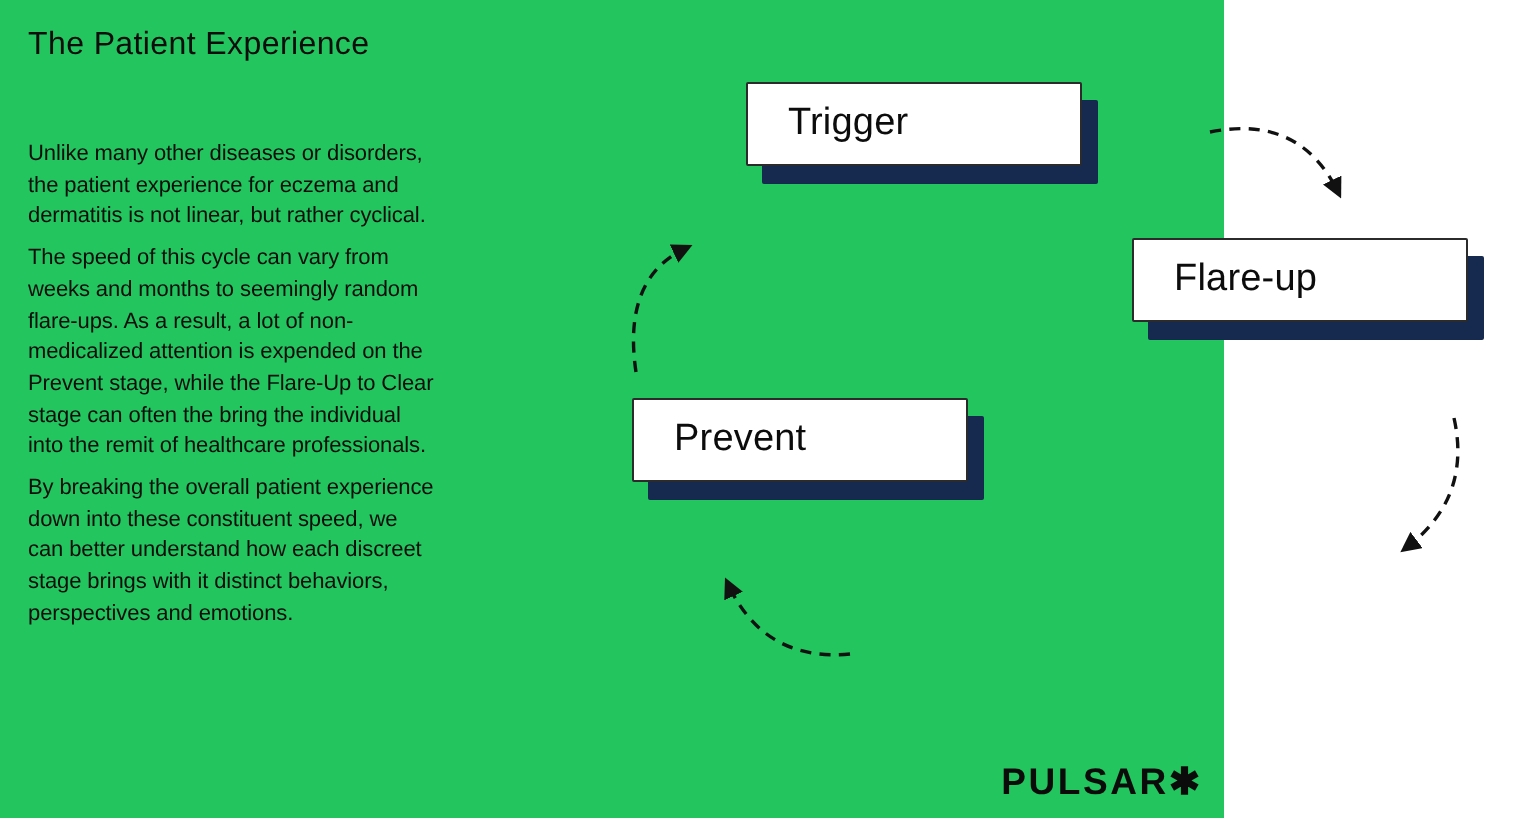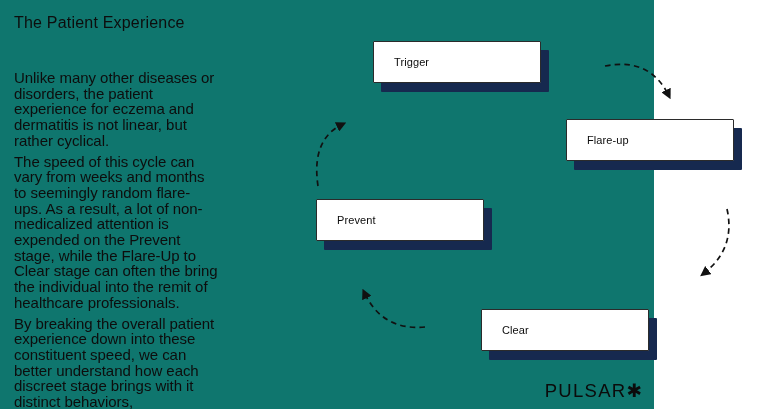--- a/index.html
+++ b/index.html
@@ -4,41 +4,40 @@
 <style>
   html, body { margin: 0; padding: 0; }
   body {
     width: 768px; height: 409px;
     font-family: "Liberation Sans", sans-serif;
     overflow: hidden;
   }
   .canvas {
     position: relative;
     width: 612px; height: 409px;
-    background: #0f766e;
-    padding-left: 42px;
+    background: #22c55e;
   }
   .page-title {
     position: absolute;
     left: 14px; top: 14px;
     margin: 0;
     font-size: 16px;
     font-weight: 400;
     letter-spacing: 0.2px;
     color: #0d0d0d;
   }
   .copy {
     position: absolute;
     left: 14px; top: 70px;
     width: 204px;
     color: #0d0d0d;
   }
   .copy p {
     margin: 0 0 5px 0;
-    font-size: 15px;
+    font-size: 11px;
     line-height: 15.7px;
     letter-spacing: -0.05px;
   }
   .arrows-svg {
     position: absolute;
     left: 0; top: 0;
     width: 768px; height: 409px;
     pointer-events: none;
   }
   .cycle-arrow {
@@ -53,33 +52,33 @@
     width: 168px; height: 42px;
     background: #FFFFFF;
     border: 1.3px solid #2b2b2b;
     border-radius: 1px;
     box-shadow: 8px 9px 0 0 #16294F;
     display: flex;
     align-items: center;
     padding-left: 20px;
   }
   .stage-label {
-    font-size: 11px;
+    font-size: 19px;
     color: #0c0c0c;
     letter-spacing: 0.1px;
   }
   .stage-trigger  { left: 373px; top: 41px; }
   .stage-flareup  { left: 566px; top: 119px; }
   .stage-prevent  { left: 316px; top: 199px; }
   .stage-clear    { left: 481px; top: 309px; }
   .brand {
     position: absolute;
     right: 12px; bottom: 7px;
     font-size: 18.5px;
-    font-weight: 400;
+    font-weight: 700;
     letter-spacing: 1.3px;
     color: #0b0b0b;
     white-space: nowrap;
     margin-top: 20px;
   }
   .brand .star {
     letter-spacing: 0;
     font-size: 18.5px;
   }
 </style>
@@ -113,21 +112,18 @@
   </div>
 
   <div class="stage stage-prevent">
     <span class="stage-label">Prevent</span>
   </div>
 
   <div class="stage stage-flareup">
     <span class="stage-label">Flare-up</span>
   </div>
 
-  <div class="stage stage-clear">
-    <span class="stage-label">Clear</span>
-  </div>
 
   <div class="brand">
     <span>PULSAR</span><span class="star">✱</span>
   </div>
 
 </div>
 
 </body></html>

